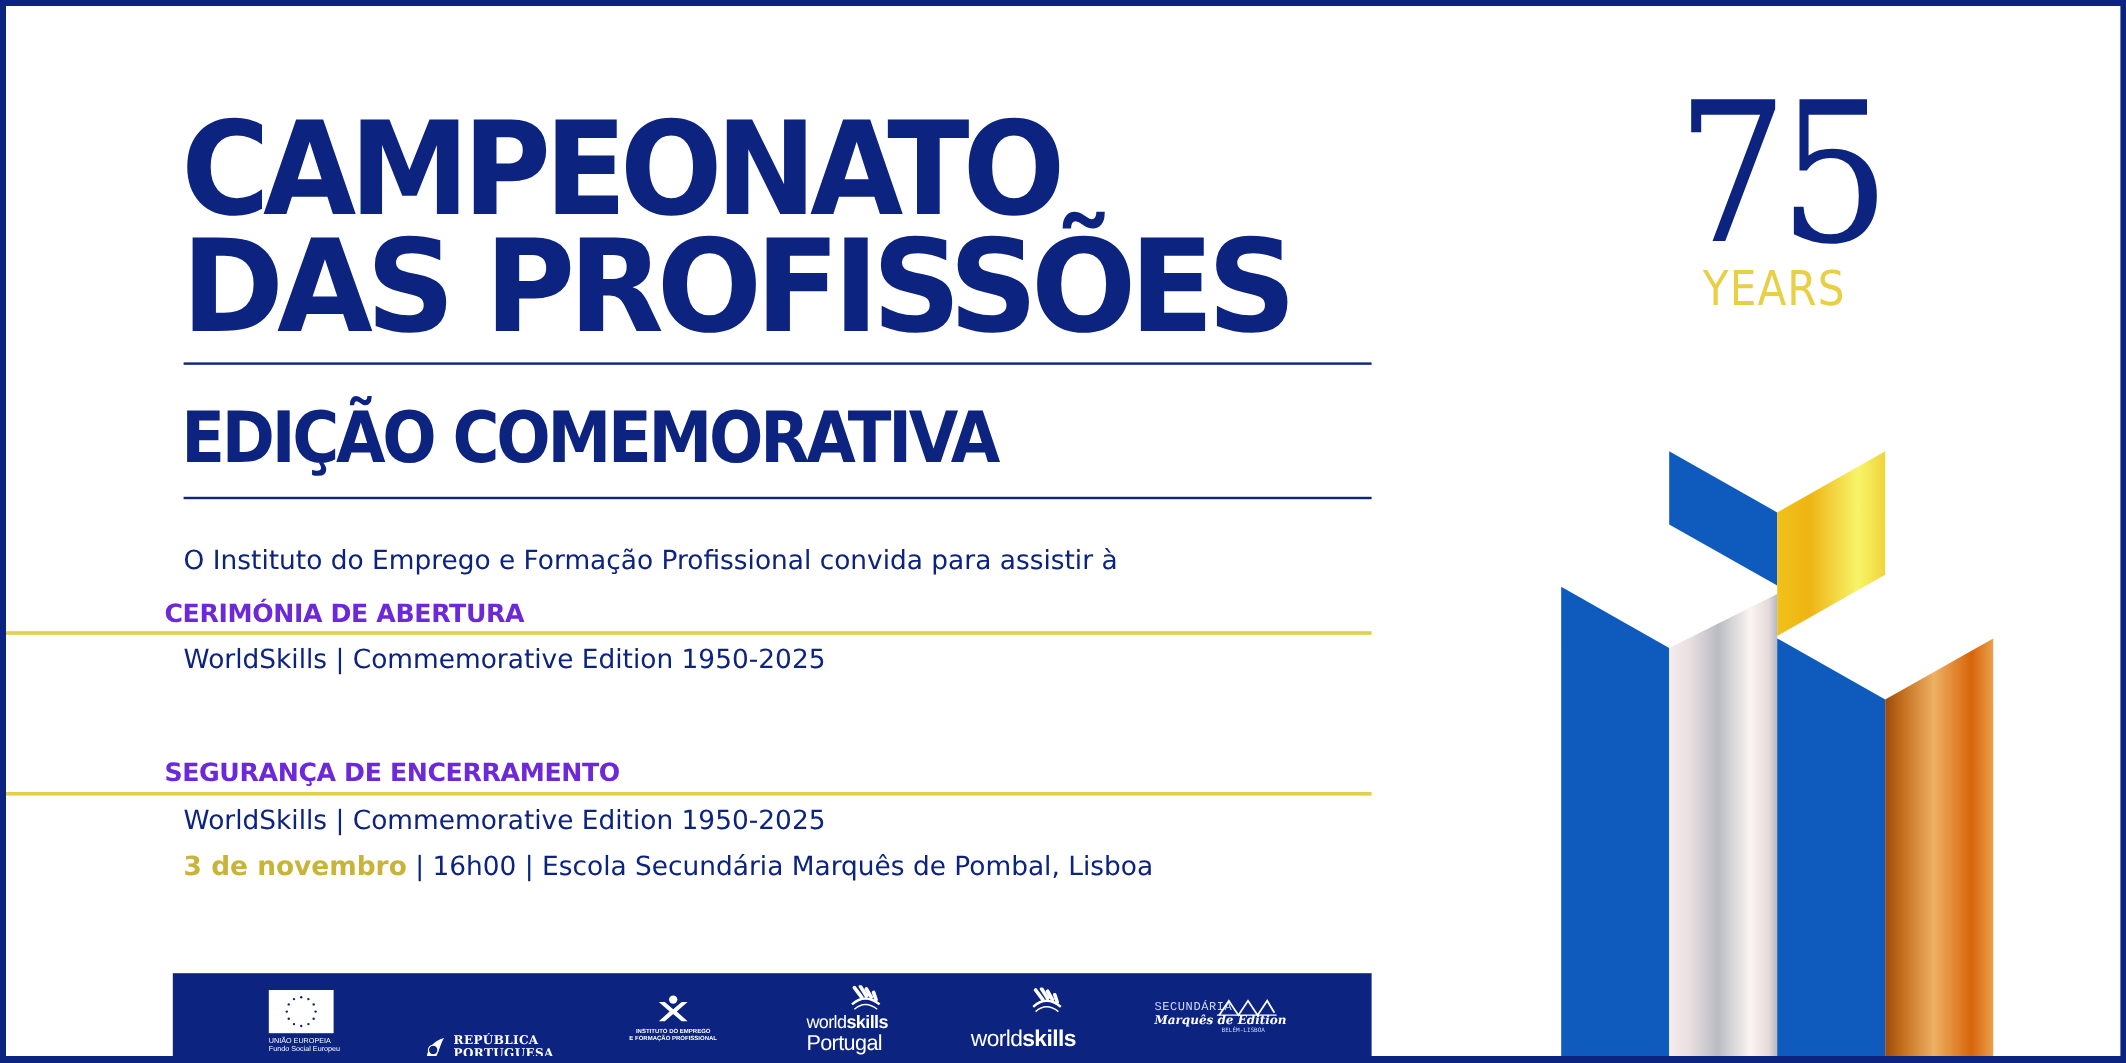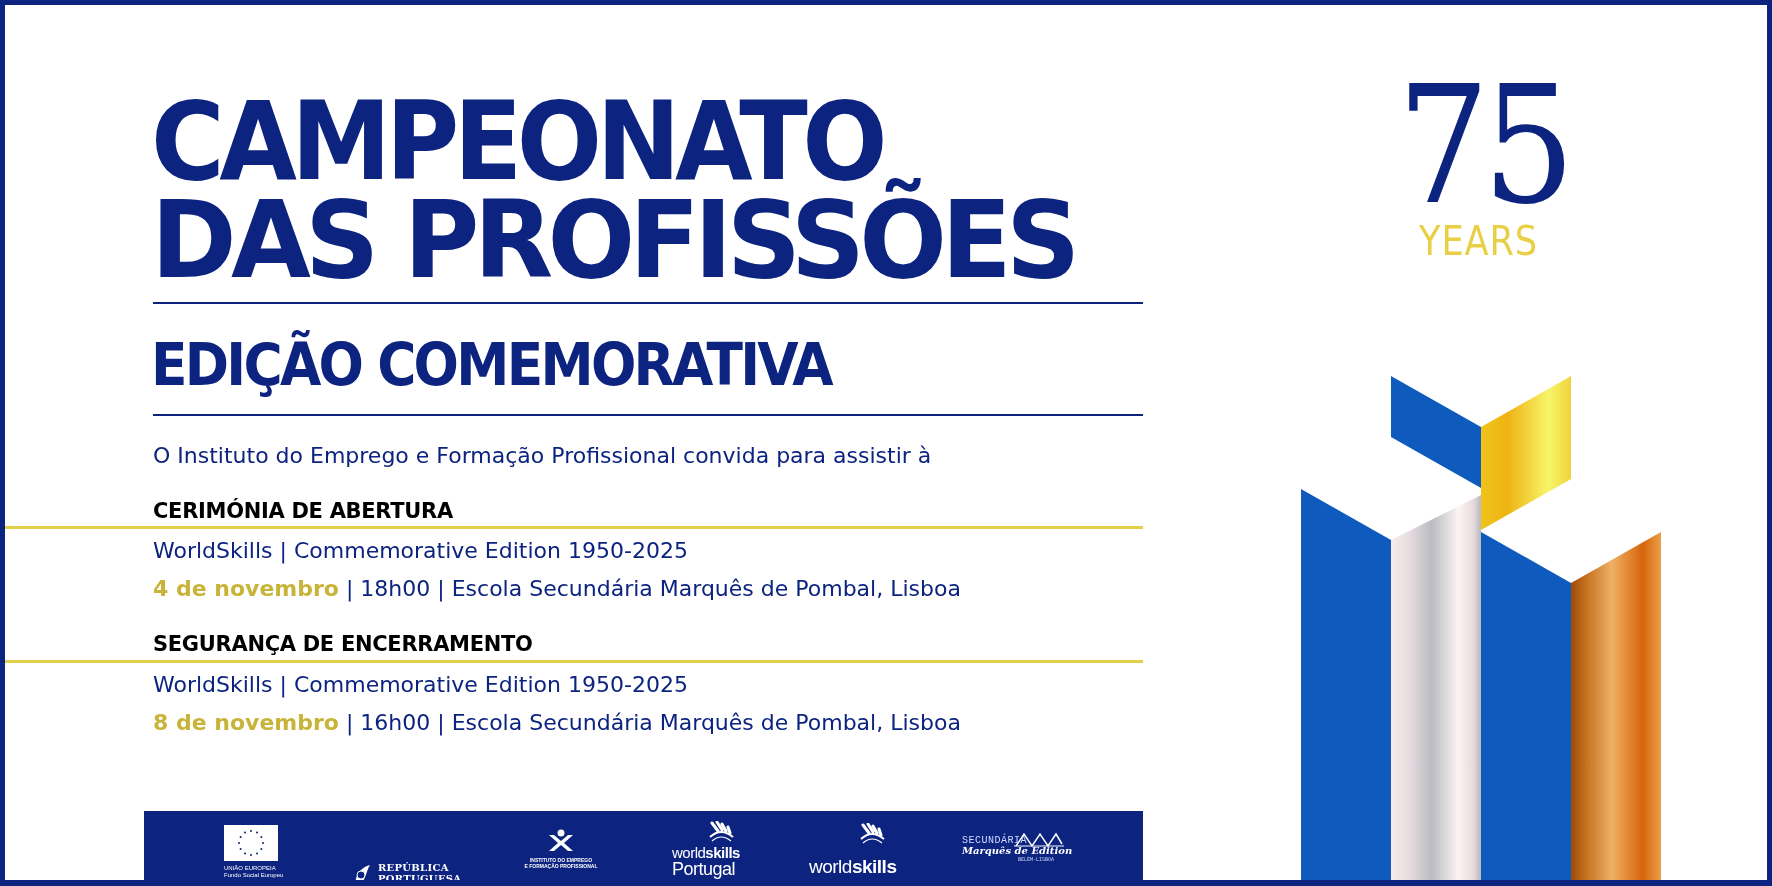--- a/index.html
+++ b/index.html
@@ -3,22 +3,22 @@
 <meta charset="utf-8">
 <style>
   html,body{margin:0;padding:0;}
   body{width:1772px;height:886px;overflow:hidden;background:#fff;font-family:"DejaVu Sans","Liberation Sans",sans-serif;}
   .frame{position:absolute;left:0;top:0;width:1772px;height:886px;box-sizing:border-box;border:5px solid #0c2380;border-bottom-width:6px;background:#fff;overflow:hidden;}
   .title{position:absolute;left:146px;font-family:"DejaVu Sans",sans-serif;font-weight:bold;color:#0c2380;white-space:nowrap;letter-spacing:-6px;line-height:1;transform-origin:left top;}
   .t1{top:83px;font-size:108px;transform:scaleX(0.93);}
   .t2{top:182px;font-size:107px;transform:scaleX(0.965);}
   .rule{position:absolute;left:148px;width:990px;height:2px;background:#0c2380;}
   .sub{position:absolute;left:146px;top:330px;font-size:59px;font-weight:bold;color:#0c2380;letter-spacing:-3px;white-space:nowrap;line-height:1;transform-origin:left top;transform:scaleX(0.905);}
-  .intro{position:absolute;left:148px;top:438px;font-size:22px;color:#0c2380;white-space:nowrap;line-height:1.2;}
-  .ev-h{position:absolute;left:148px;font-size:21px;font-weight:bold;color:#000000;white-space:nowrap;line-height:1.2;letter-spacing:-0.3px;}
+  .intro{position:absolute;left:148px;top:450px;font-size:22px;color:#0c2380;white-space:nowrap;line-height:1.2;}
+  .ev-h{position:absolute;left:132px;font-size:21px;font-weight:bold;color:#6d28d9;white-space:nowrap;line-height:1.2;letter-spacing:-0.3px;}
   .yline{position:absolute;left:0;width:1138px;height:3px;background:#e2cf4a;}
   .ev-line{position:absolute;left:148px;font-size:22px;color:#0c2380;white-space:nowrap;line-height:1.2;}
   .ev-line b{color:#c9b43a;}
   .confirm{position:absolute;left:148px;top:766px;font-size:17px;color:#0c2380;white-space:nowrap;}
   .footer{position:absolute;left:139px;top:806px;width:999px;height:80px;background:#0c2380;}
   .logo{position:absolute;color:#fff;text-align:left;}
   .eu-flag{width:54px;height:36px;background:#fff;position:relative;}
   .tiny{font-size:6px;line-height:1.2;color:#fff;font-family:"Liberation Sans",sans-serif;}
   .rp-name{font-family:"DejaVu Serif",serif;font-size:10px;font-weight:bold;line-height:1.05;letter-spacing:0.3px;}
   .ws{font-family:"Liberation Sans",sans-serif;font-size:17px;letter-spacing:-0.5px;color:#fff;line-height:1;}
@@ -37,26 +37,25 @@
 
   <div class="rule" style="top:297px;"></div>
   <div class="sub">EDIÇÃO COMEMORATIVA</div>
   <div class="rule" style="top:409px;"></div>
 
   <div class="intro">O Instituto do Emprego e Formação Profissional convida para assistir à</div>
 
   <div class="ev-h" style="top:494px;">CERIMÓNIA DE ABERTURA</div>
   <div class="yline" style="top:521px;"></div>
   <div class="ev-line" style="top:533px;">WorldSkills | Commemorative Edition 1950-2025</div>
-  <div class="ev-line" style="top:571px;"><b>4 de novembro</b><span> | 18h00 | Escola Secundária Marquês de Pombal, Lisboa</span></div>
 
   <div class="ev-h" style="top:627px;">SEGURANÇA DE ENCERRAMENTO</div>
   <div class="yline" style="top:655px;"></div>
   <div class="ev-line" style="top:667px;">WorldSkills | Commemorative Edition 1950-2025</div>
-  <div class="ev-line" style="top:705px;"><b>8 de novembro</b><span> | 16h00 | Escola Secundária Marquês de Pombal, Lisboa</span></div>
+  <div class="ev-line" style="top:705px;"><b>3 de novembro</b><span> | 16h00 | Escola Secundária Marquês de Pombal, Lisboa</span></div>
 
 
   <div class="num75">75</div>
   <div class="years">YEARS</div>
 
   <svg class="art" width="1772" height="886" viewBox="0 0 1772 886">
     <defs>
       <linearGradient id="gold" x1="0" x2="1" y1="0" y2="0">
         <stop offset="0" stop-color="#f0c21a"></stop>
         <stop offset="0.3" stop-color="#eeb414"></stop>

